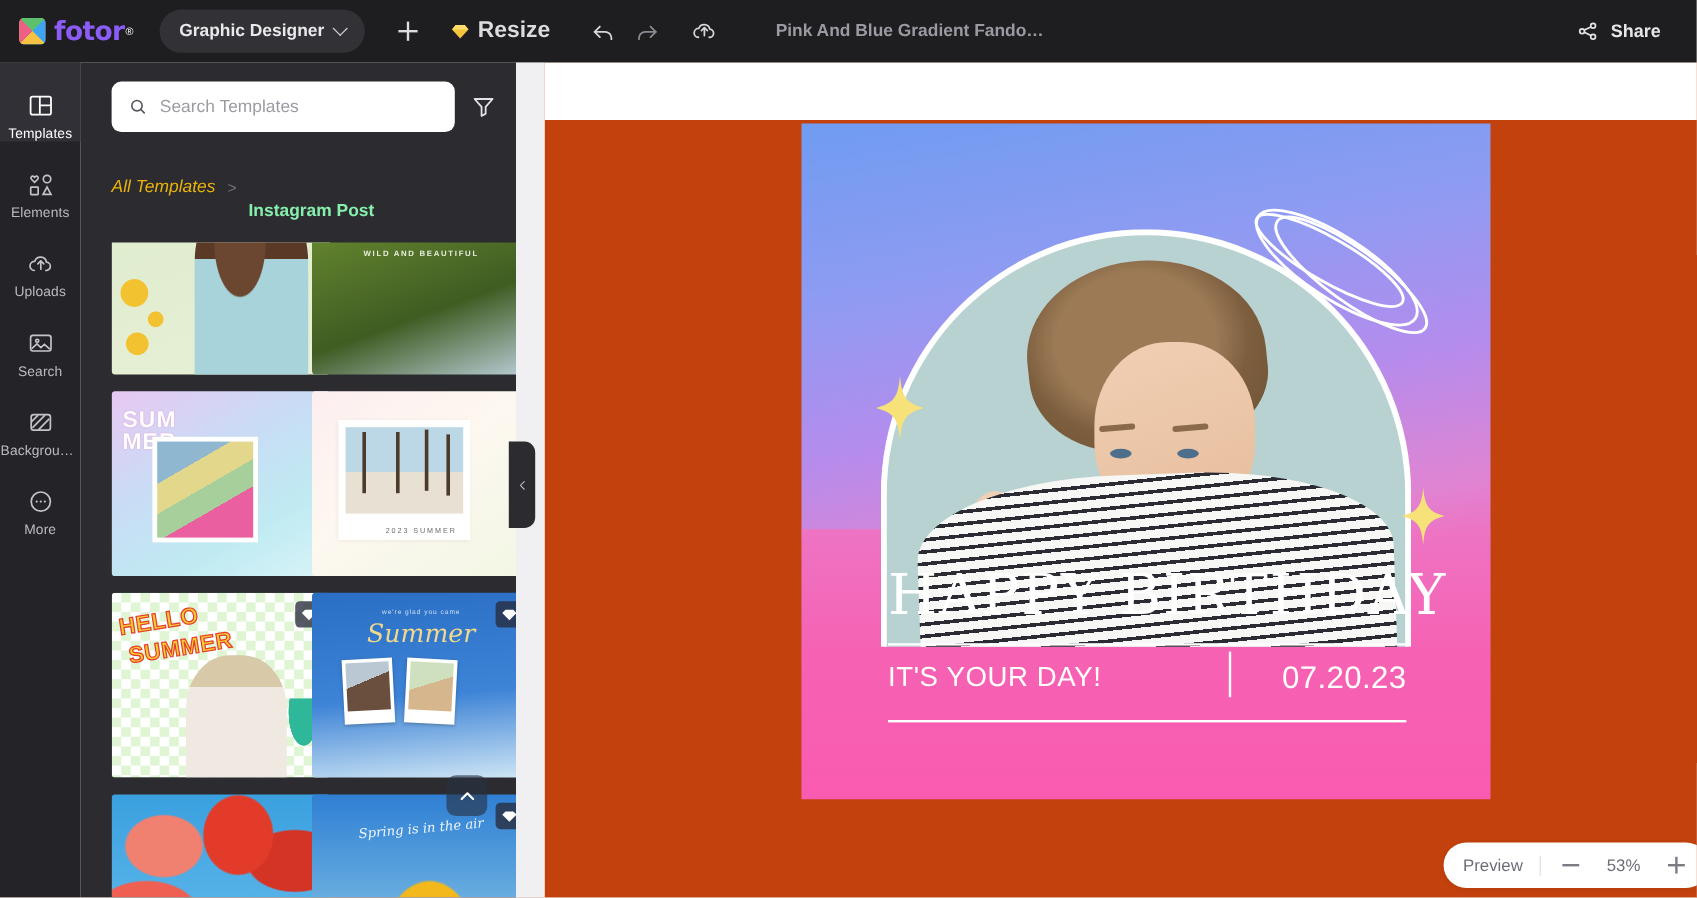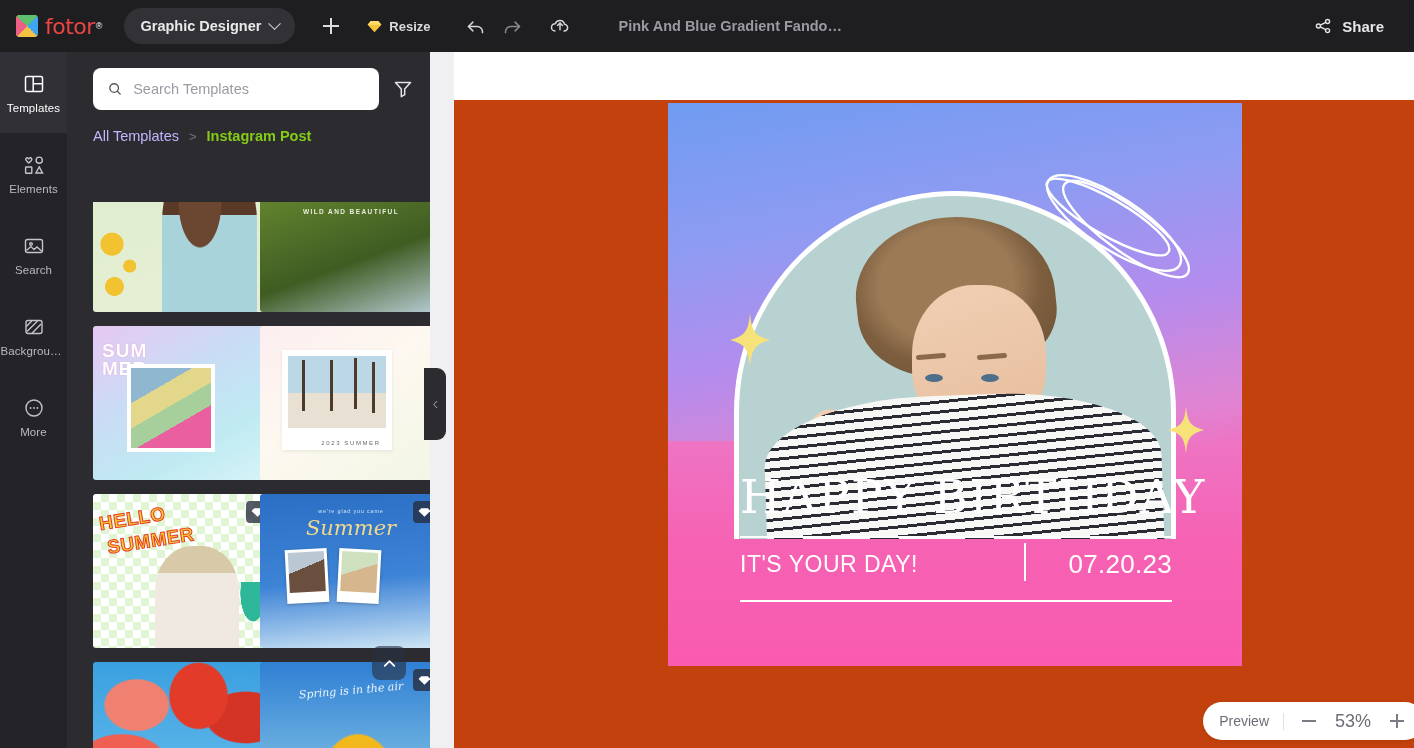--- a/index.html
+++ b/index.html
@@ -32,42 +32,42 @@
     background-blend-mode: normal;
     position: relative; overflow: hidden;
   }
   .logo-mark::before{
     content:""; position:absolute; inset:0;
     background:
       conic-gradient(from 45deg, #3ea5f5 0deg 90deg, #f5c242 90deg 180deg,
                      #ee5f86 180deg 270deg, #5dc06c 270deg 360deg);
   }
   .logo-text {
-    color: #ef4444; font-size: 22px; font-weight: 400;
+    color: #8b5cf6; font-size: 22px; font-weight: 700;
     letter-spacing: -0.5px; margin-left: 7px;
     font-family: "DejaVu Sans", sans-serif;
   }
   .logo-reg { color: #fff; font-size: 9px; vertical-align: super; margin-left: 1px; }
 
   .mode-pill {
     margin-left: 22px; height: 36px; padding: 0 16px;
     background: #323236; border-radius: 18px;
     display: flex; align-items: center; gap: 9px;
     color: #e9e9ec; font-size: 14.5px; font-weight: 600;
     cursor: pointer;
   }
   .chev-d {
     width: 9px; height: 9px; border-right: 1.6px solid #cfcfd4;
     border-bottom: 1.6px solid #cfcfd4; transform: rotate(45deg) translate(-2px,-2px);
   }
 
   .tb-btn {
     height: 36px; min-width: 36px; padding: 0 8px;
     display: flex; align-items: center; justify-content: space-between; gap: 7px;
-    color: #dcdce0; font-size: 13px; font-weight: 600;
+    color: #dcdce0; font-size: 19px; font-weight: 600;
     border-radius: 6px; cursor: pointer;
   }
   .plus-icon { position: relative; width: 20px; height: 20px; }
   .plus-icon::before, .plus-icon::after {
     content:""; position:absolute; background:#dcdce0;
   }
   .plus-icon::before { left: 9px; top: 2px; width: 2px; height: 16px; }
   .plus-icon::after  { top: 9px; left: 2px; height: 2px; width: 16px; }
   .gem { width: 15px; height: 13px; }
   .ml18 { margin-left: 18px; }
@@ -86,23 +86,23 @@
   }
 
   
   .rail {
     position: absolute; top: 52px; left: 0;
     width: 67px; height: 696px;
     background: #242428;
     z-index: 30;
   }
   .rail-item {
-    height: 81px; width: 67px;
+    height: 66px; width: 67px;
     display: flex; flex-direction: column; align-items: center;
-    justify-content: center; gap: 6px;
+    justify-content: flex-end; gap: 6px;
     cursor: pointer; position: relative;
   }
   .rail-item .lbl {
     color: #b9b9c0; font-size: 11.5px; letter-spacing: .1px;
     max-width: 66px; overflow: hidden; white-space: nowrap; text-overflow: ellipsis;
     text-align: center;
   }
   .rail-item.active { background: #303036; }
   .rail-item.active .lbl { color: #ffffff; }
   .rail-icon { width: 24px; height: 24px; display:block; }
@@ -132,23 +132,23 @@
     font-size: 14.5px; color: #2b2b30; width: 100%;
     font-family: "Liberation Sans", sans-serif;
   }
   .search-box input::placeholder { color: #9b9ba4; }
   .filter-btn { width: 24px; height: 24px; cursor: pointer; flex: 0 0 auto; }
 
   .breadcrumb {
     display: flex; align-items: center; gap: 10px;
     padding: 18px 0 0 26px; font-size: 14.5px;
   }
-  .bc-root { color: #c4b5fd; cursor: pointer; }
+  .bc-root { color: #eab308; cursor: pointer; font-style: italic; }
   .bc-sep { color: #74747e; font-size: 13px; }
-  .bc-cur { color: #84cc16; font-weight: 600; }
+  .bc-cur { color: #86efac; font-weight: 600; margin-top: 40px; }
 
   .chips {
     display: flex; gap: 9px; padding: 14px 0 0 26px;
     position: relative; width: 363px; overflow: hidden;
   }
   .chip {
     height: 32px; padding: 0 14px; background: #38383e; border-radius: 6px;
     color: #e9e9ee; font-size: 14px; display: flex; align-items: center;
     white-space: nowrap; cursor: pointer;
   }
@@ -429,21 +429,21 @@
     z-index: 20;
   }
   .zb-preview { color: #6d6d78; font-size: 14px; cursor: pointer; }
   .zb-sep { width: 1px; height: 17px; background: #e0e0e4; }
   .zb-btn {
     width: 22px; height: 22px; display:flex; align-items:center; justify-content:center;
     cursor: pointer; position: relative;
   }
   .zb-btn .h { position:absolute; width:14px; height:1.6px; background:#7b7b86; }
   .zb-btn .v { position:absolute; width:1.6px; height:14px; background:#7b7b86; }
-  .zb-level { color: #6d6d78; font-size: 18px; min-width: 38px; text-align:center; cursor: default; }
+  .zb-level { color: #6d6d78; font-size: 14px; min-width: 38px; text-align:center; cursor: default; }
 </style>
 </head>
 <body>
 
 <div class="app">
 
   <div class="topbar">
 
     <div class="logo-wrap">
       <span class="logo-mark"></span>
@@ -518,20 +518,28 @@
     <div class="rail-item">
       <svg class="rail-icon" viewBox="0 0 24 24" fill="none" stroke="#c3c3ca" stroke-width="1.4">
         <path d="M4.2 7.4c-1.3-1.4.6-3.5 2-2.2l.6.6.6-.6c1.4-1.3 3.3.8 2 2.2L6.8 10z"></path>
         <circle cx="17.2" cy="7.2" r="3.1"></circle>
         <rect x="3.6" y="14" width="6.2" height="6.2" rx=".5"></rect>
         <path d="M17.2 13.9l3.3 6.1h-6.6z"></path>
       </svg>
       <span class="lbl">Elements</span>
     </div>
 
+    <div class="rail-item">
+      <svg class="rail-icon" viewBox="0 0 24 24" fill="none" stroke="#c3c3ca" stroke-width="1.4" stroke-linecap="round" stroke-linejoin="round">
+        <path d="M6.6 17.4a3.8 3.8 0 0 1 .4-7.6 5 5 0 0 1 9.7.6 3.5 3.5 0 0 1-.5 7"></path>
+        <path d="M12 16.4V9.6"></path>
+          <path d="M9.5 11.9L12 9.4l2.5 2.5"></path>
+      </svg>
+      <span class="lbl">Uploads</span>
+    </div>
 
 
     <div class="rail-item">
       <svg class="rail-icon" viewBox="0 0 24 24" fill="none" stroke="#c3c3ca" stroke-width="1.4">
         <rect x="3.5" y="5.5" width="17" height="13" rx="2"></rect>
         <circle cx="9" cy="10" r="1.3"></circle>
         <path d="M4.4 16.6l4.4-4 3.3 3 2.9-2.6 4.5 4"></path>
       </svg>
       <span class="lbl">Search</span>
     </div>

